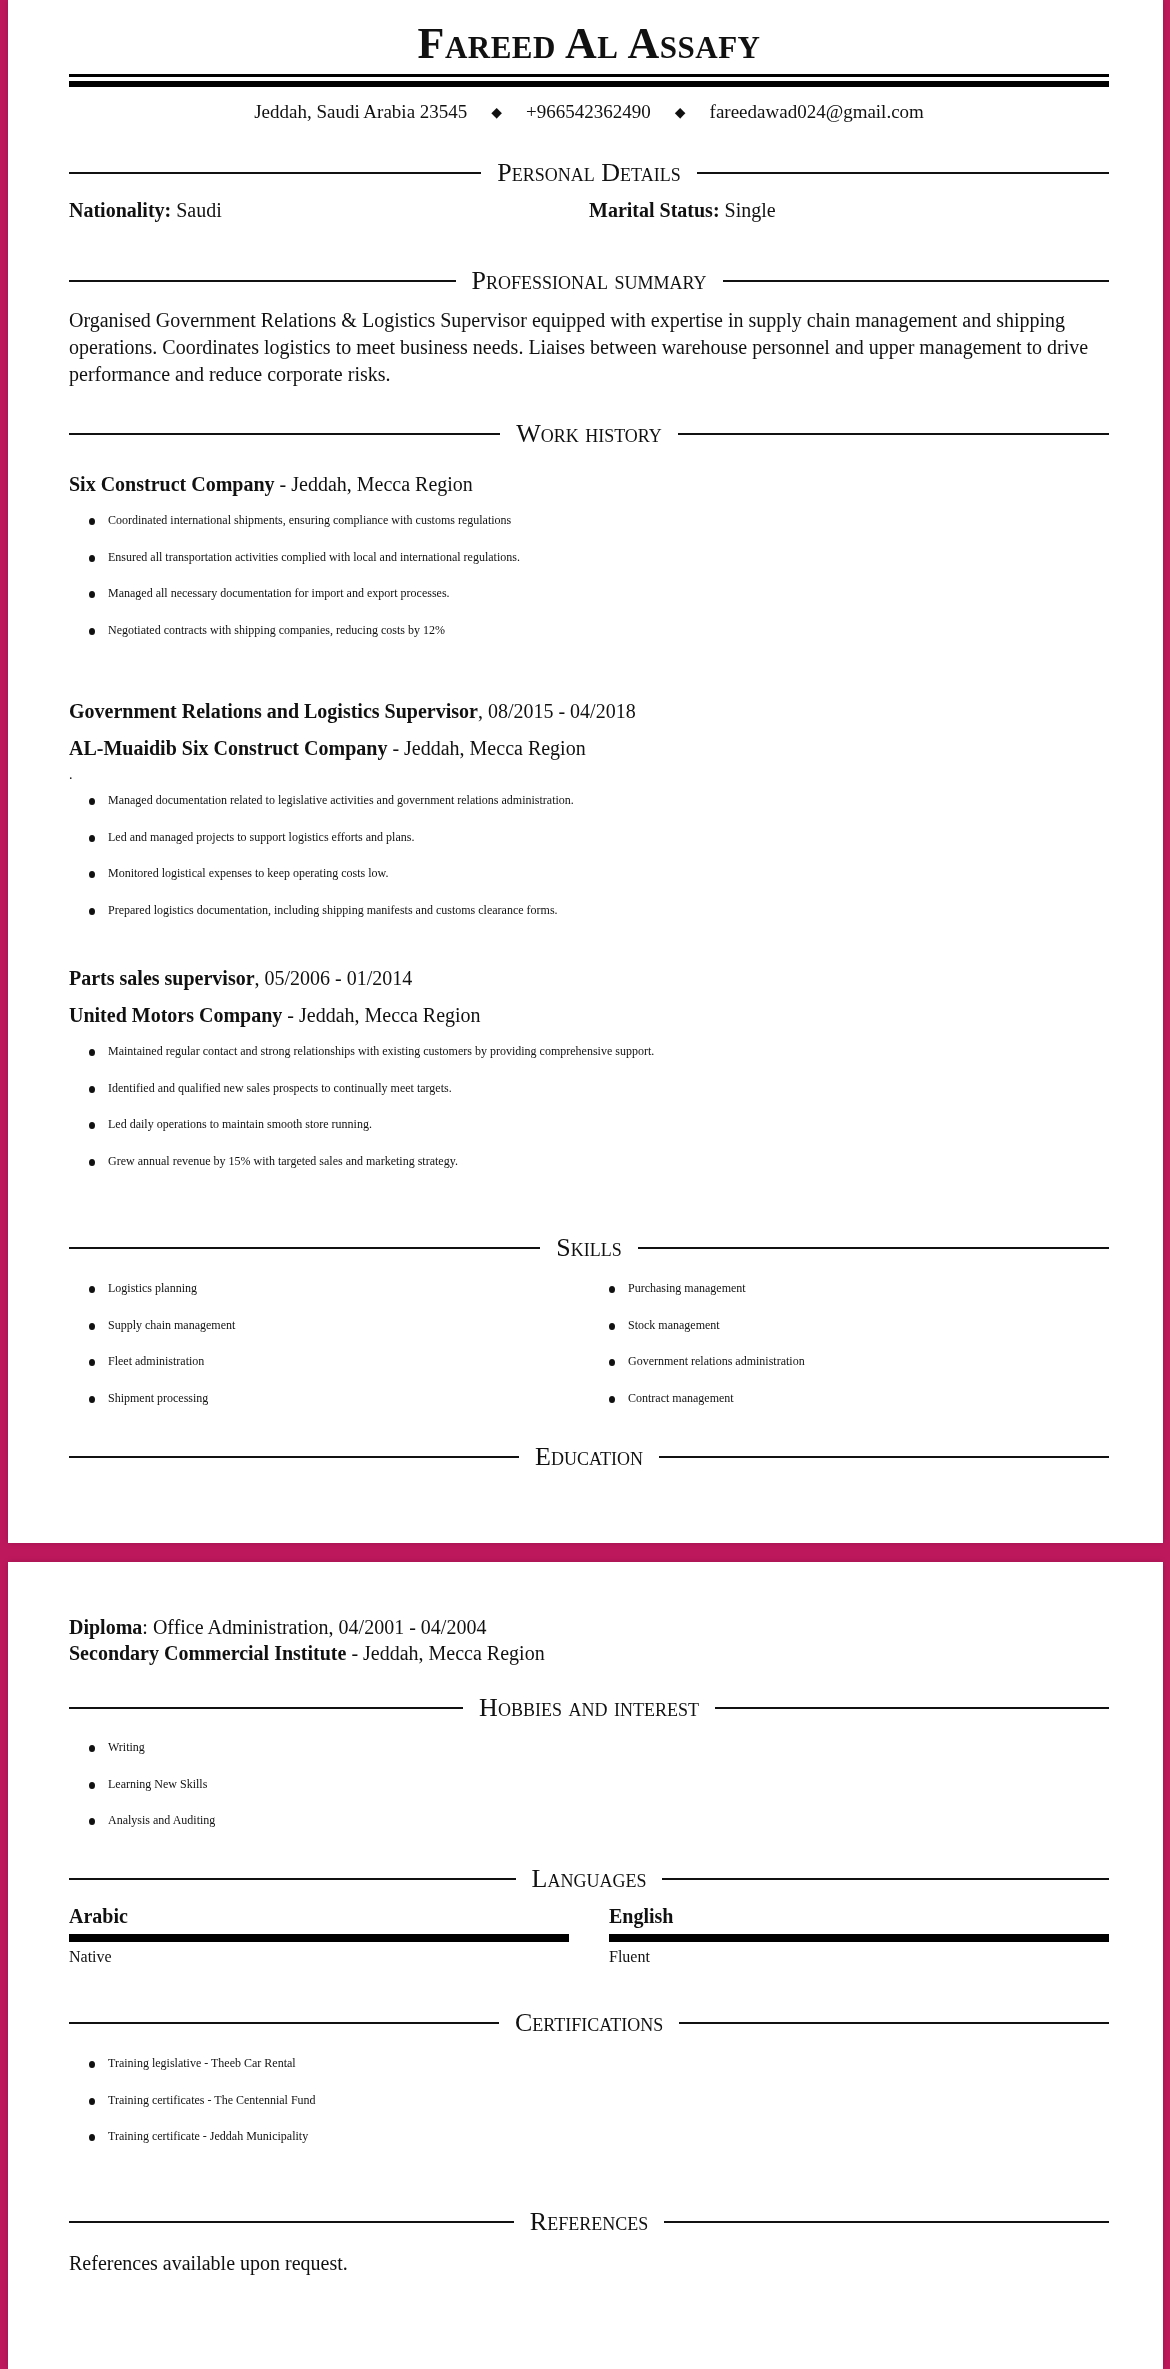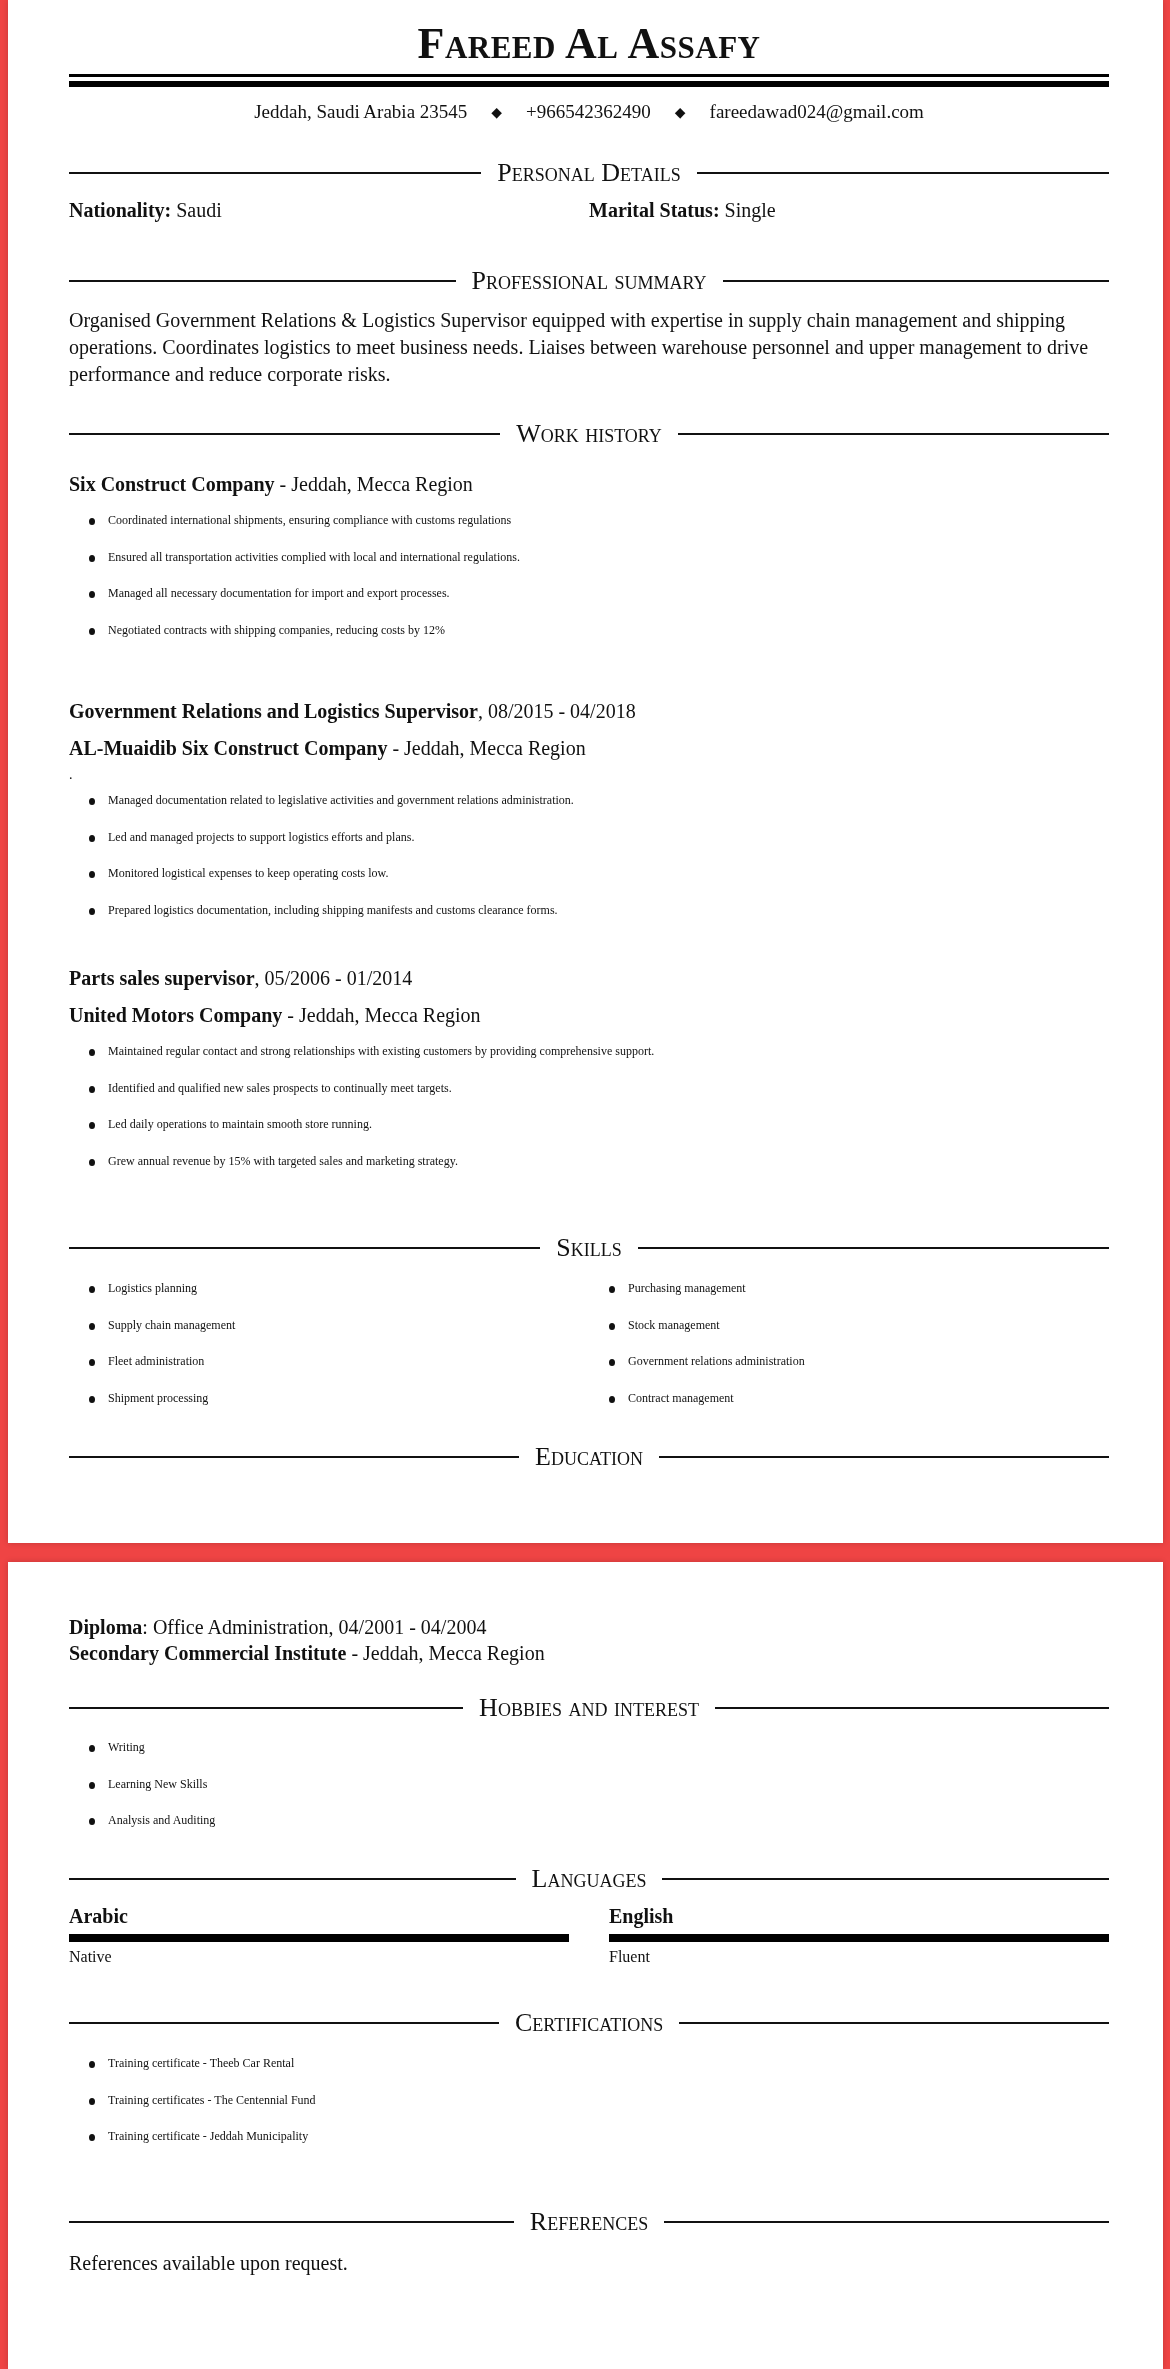--- a/index.html
+++ b/index.html
@@ -2,21 +2,21 @@
 <html><head>
 <meta charset="utf-8">
 <style>
   * { box-sizing: border-box; margin: 0; padding: 0; }
   html, body { width: 1170px; background: #d9d9d9; }
   body {
     font-family: "Liberation Serif", "DejaVu Serif", serif;
     color: #111;
     font-size: 20px;
   }
-  .viewer { position: relative; width: 1170px; height: 2369px; background: #ef4444; }
+  .viewer { position: relative; width: 1170px; height: 2369px; background: #be185d; }
   .page {
     position: absolute;
     left: 8px;
     width: 1155px;
     background: #ffffff;
     box-shadow: 0 0 6px rgba(0,0,0,0.18);
   }
   .page-1 { top: 0; height: 1543px; }
   .page-2 { top: 1562px; height: 807px; }
   .content { position: absolute; left: 61px; width: 1040px; }
@@ -248,21 +248,21 @@
           <div class="level">Fluent</div>
         </div>
       </div>
 
       <div class="abs section-head" style="top:448px;">
         <div class="line"></div>
         <div class="title">Certifications</div>
         <div class="line"></div>
       </div>
       <ul class="abs bullets" style="top:488px; width:1040px;">
-        <li>Training certificate - Theeb Car Rental</li>
+        <li>Training legislative - Theeb Car Rental</li>
         <li>Training certificates - The Centennial Fund</li>
         <li>Training certificate - Jeddah Municipality</li>
       </ul>
 
       <div class="abs section-head" style="top:647px;">
         <div class="line"></div>
         <div class="title">References</div>
         <div class="line"></div>
       </div>
       <p class="abs para" style="top:688px; width:1040px;">References available upon request.</p>

